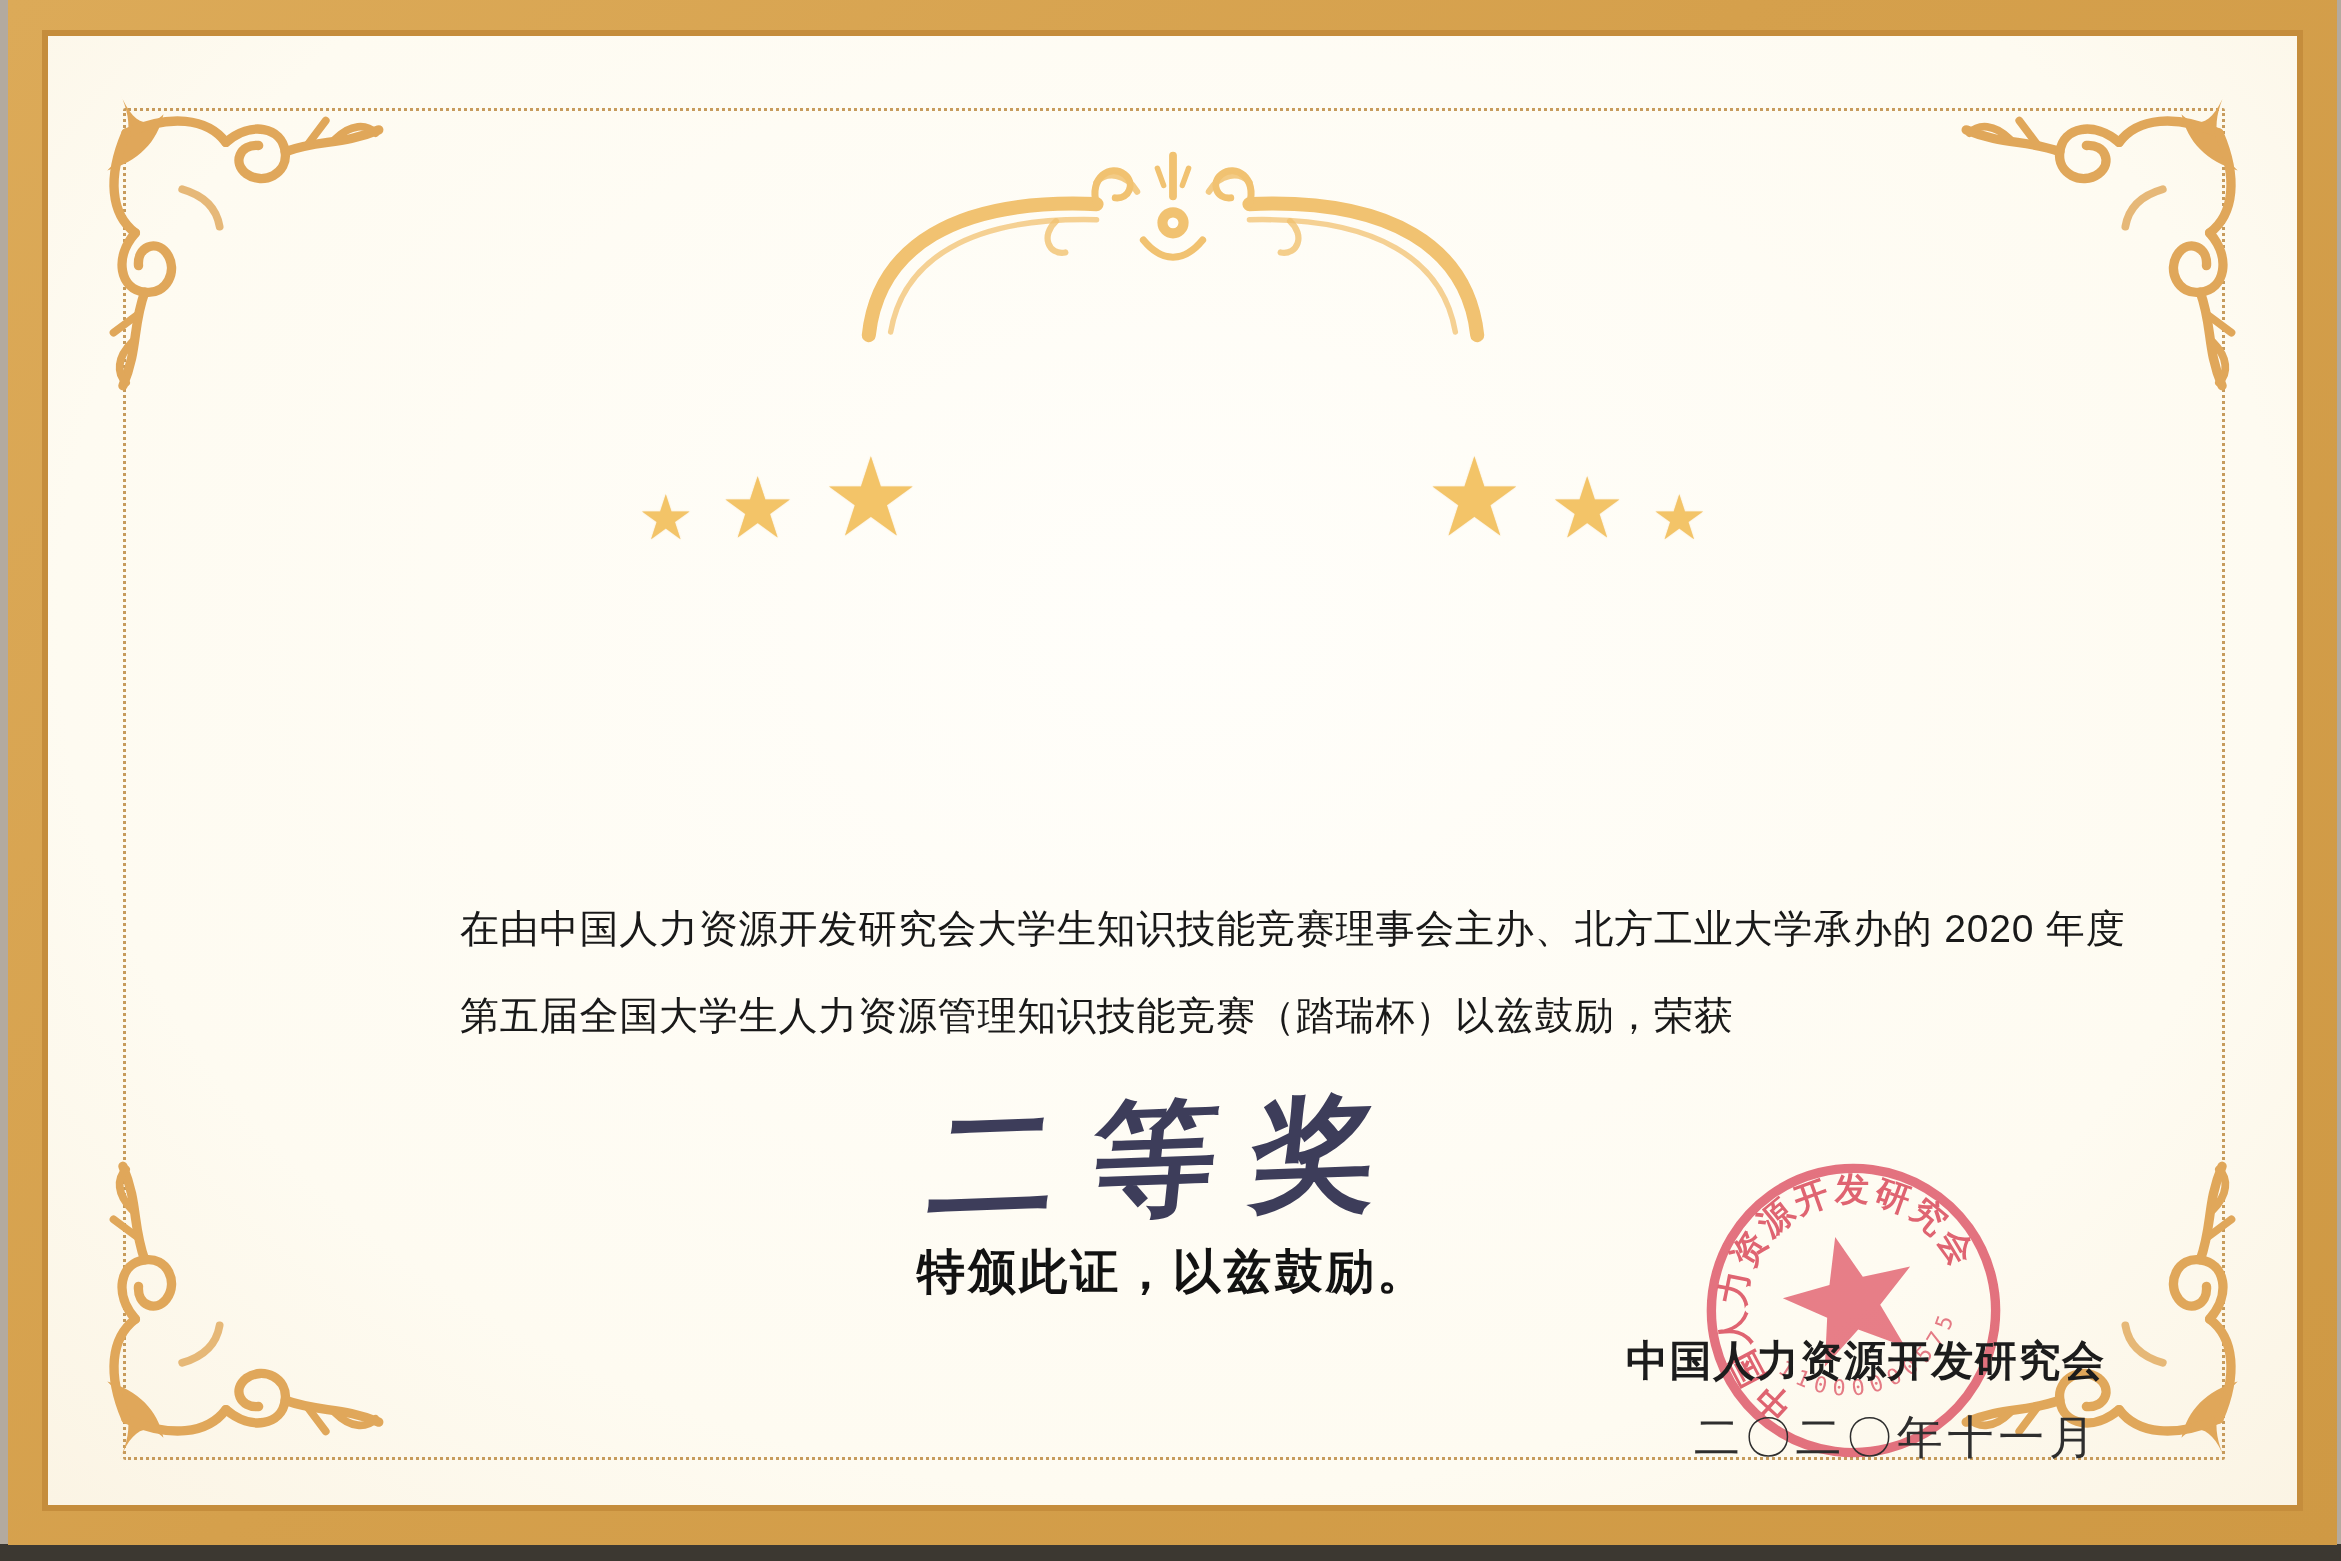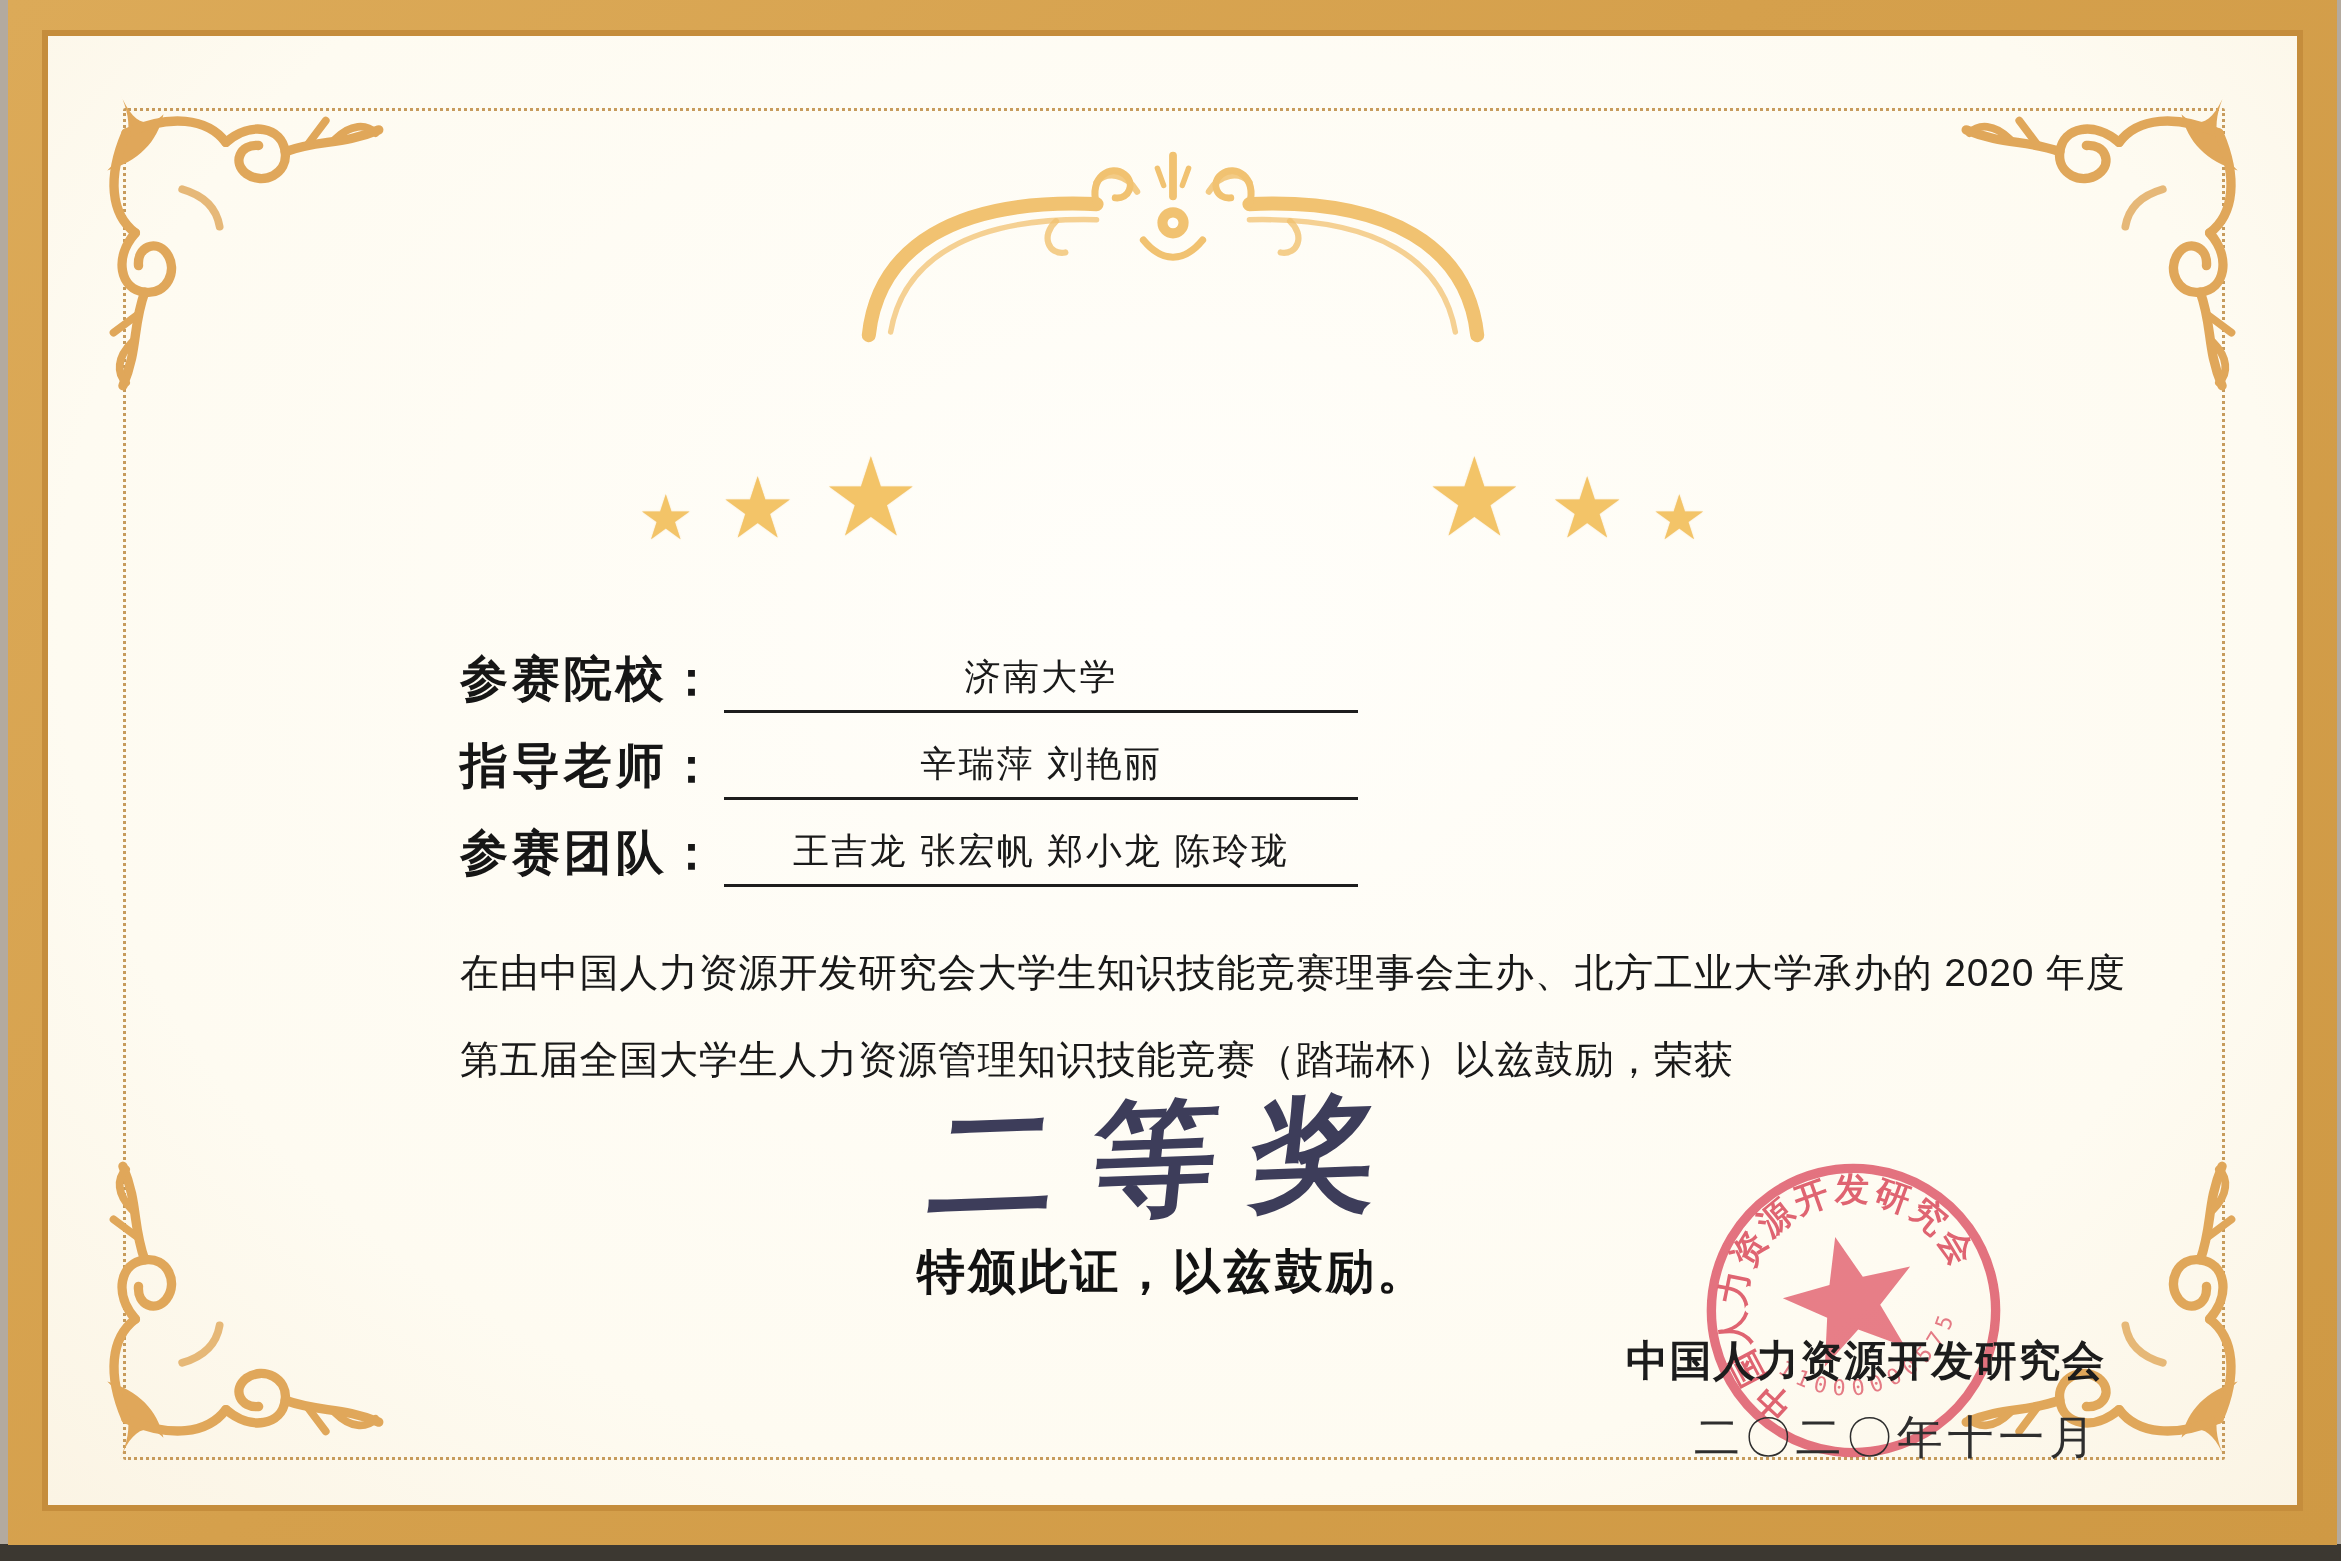--- a/index.html
+++ b/index.html
@@ -39,21 +39,21 @@
   
   .fields{position:absolute;left:412px;top:590px;width:906px;}
   .field-row{display:flex;align-items:flex-end;height:87px;}
   .field-label{font-size:48px;color:#161616;letter-spacing:3.9px;white-space:nowrap;
                font-weight:600;padding-bottom:1.6px;}
   .field-line{width:634px;margin-left:4.7px;border-bottom:3.1px solid #1d1d1d;text-align:center;
               font-size:36px;color:#1a1a1a;padding-bottom:7.8px;letter-spacing:2.3px;white-space:nowrap;}
   
   .body-text{position:absolute;left:412px;top:873px;width:1655px;font-size:39px;color:#191919;
              letter-spacing:0.8px;line-height:1.0;}
-  .body-text .line{margin-bottom:48px;white-space:nowrap;margin-top:44px;}
+  .body-text .line{margin-bottom:48px;white-space:nowrap;}
   
   .award{position:absolute;left:0;right:0;top:1040px;text-align:center;
          font-family:"DejaVu Serif","Liberation Serif",serif;font-size:125px;font-weight:700;
          color:#3d3d5a;letter-spacing:36px;transform:rotate(-2deg) skewX(-8deg);}
   .closing{position:absolute;left:0;right:0;top:1204px;text-align:center;font-size:48px;
            color:#121212;letter-spacing:3.1px;font-weight:600;}
   
   .issuer{position:absolute;left:1578px;top:1297px;font-size:42px;font-weight:800;color:#1c1c1c;
           letter-spacing:1.6px;z-index:3;font-family:"Liberation Serif","DejaVu Serif",serif;}
   .cert-date{position:absolute;left:1646px;top:1371px;font-size:46px;font-weight:400;color:#2e2e2e;
@@ -159,34 +159,20 @@
       <span class="star-s">★</span>
       <span class="star-m">★</span>
       <span class="star-l">★</span>
     </div>
     <div class="stars right">
       <span class="star-l">★</span>
       <span class="star-m">★</span>
       <span class="star-s">★</span>
     </div>
 
-    <div class="fields">
-      <div class="field-row">
-        <span class="field-label">参赛院校：</span>
-        <span class="field-line">济南大学</span>
-      </div>
-      <div class="field-row">
-        <span class="field-label">指导老师：</span>
-        <span class="field-line">辛瑞萍 刘艳丽</span>
-      </div>
-      <div class="field-row">
-        <span class="field-label">参赛团队：</span>
-        <span class="field-line">王吉龙 张宏帆 郑小龙 陈玲珑</span>
-      </div>
-    </div>
 
     <div class="body-text">
       <div class="line">在由中国人力资源开发研究会大学生知识技能竞赛理事会主办、北方工业大学承办的 2020 年度</div>
       <div class="line">第五届全国大学生人力资源管理知识技能竞赛（踏瑞杯）以兹鼓励，荣获</div>
     </div>
 
     <div class="award">二等奖</div>
     <div class="closing">特颁此证，以兹鼓励。</div>
 
     <div class="seal">

